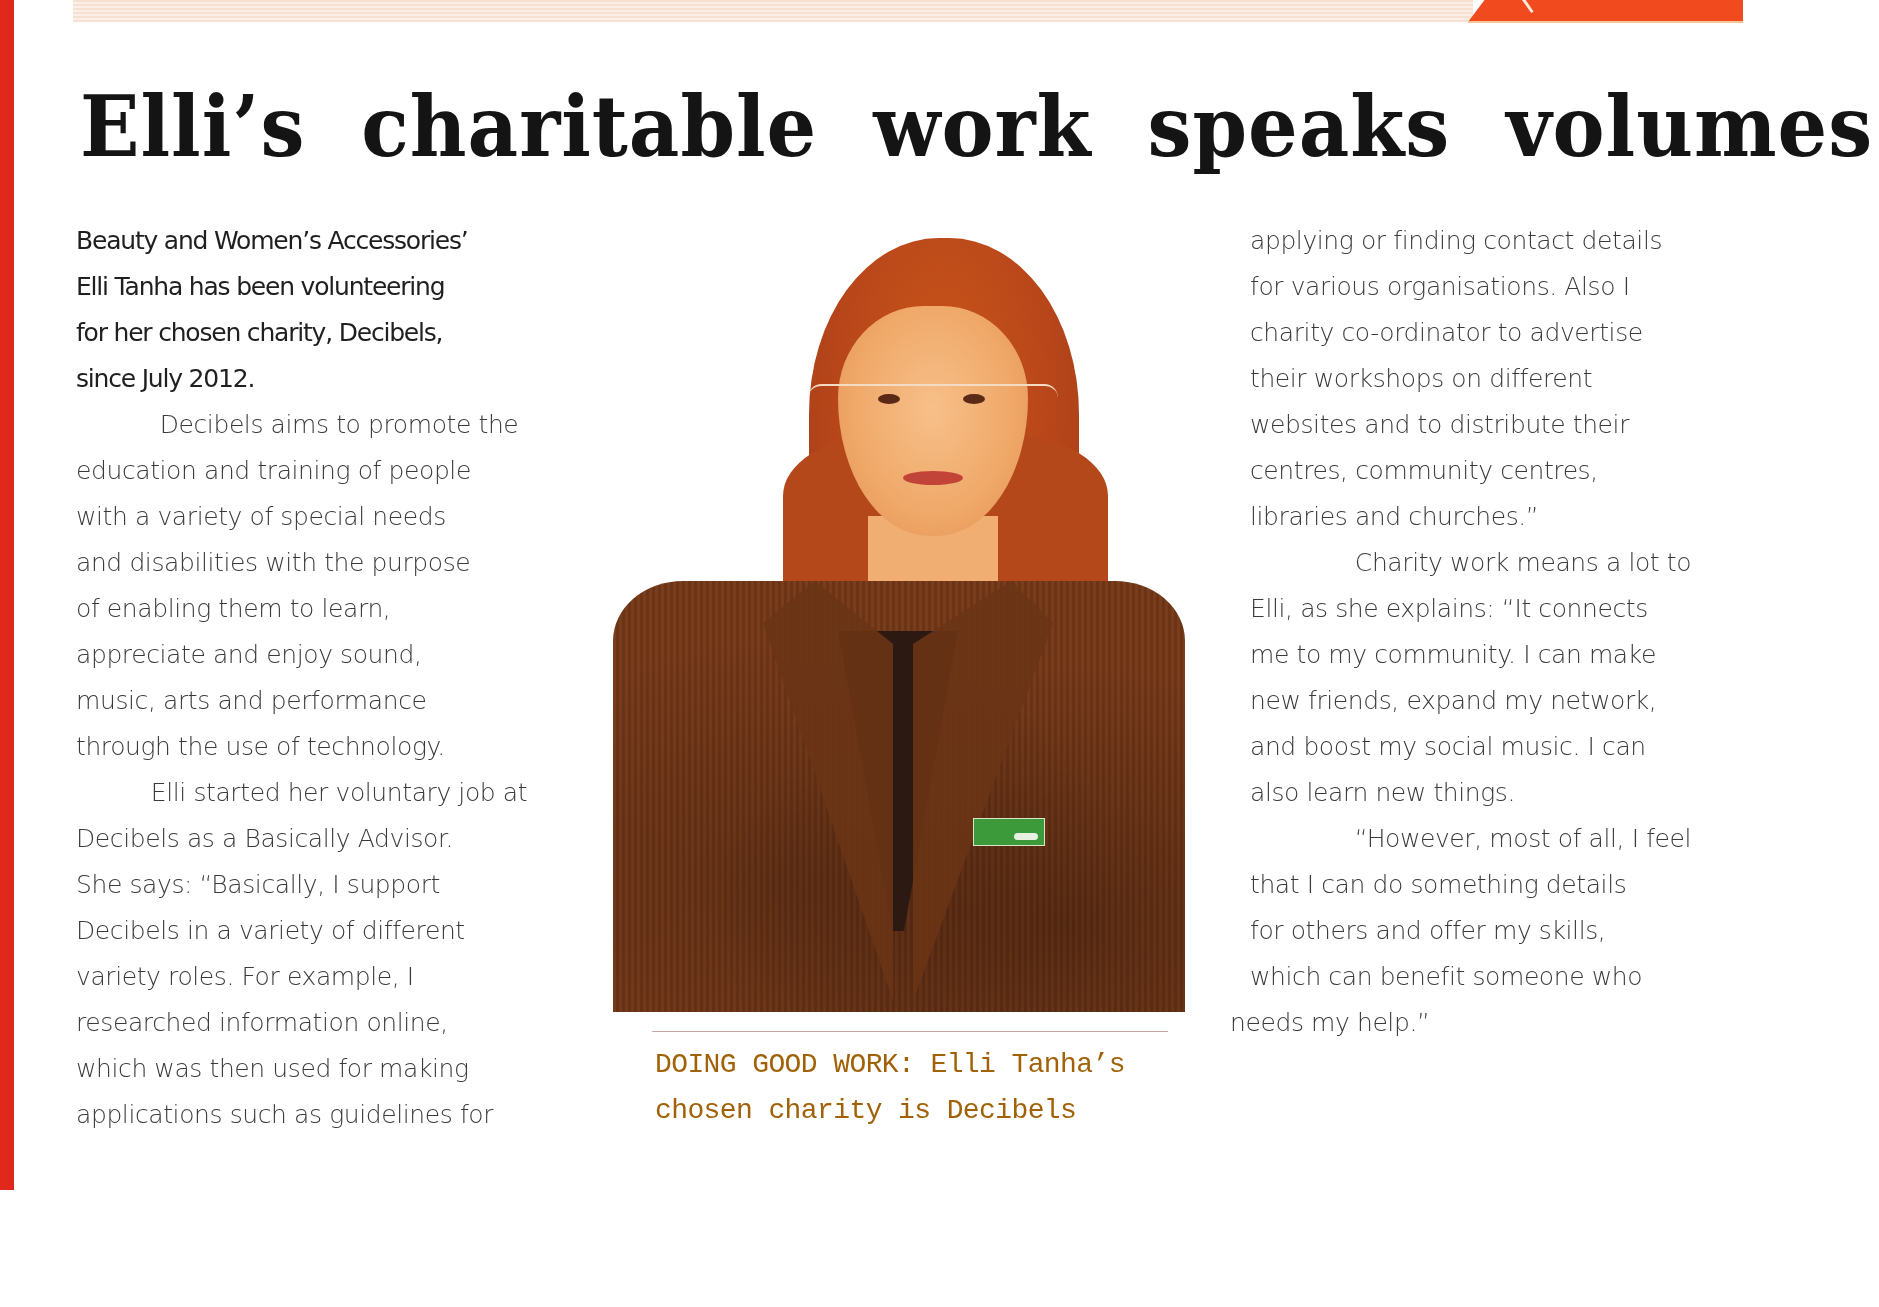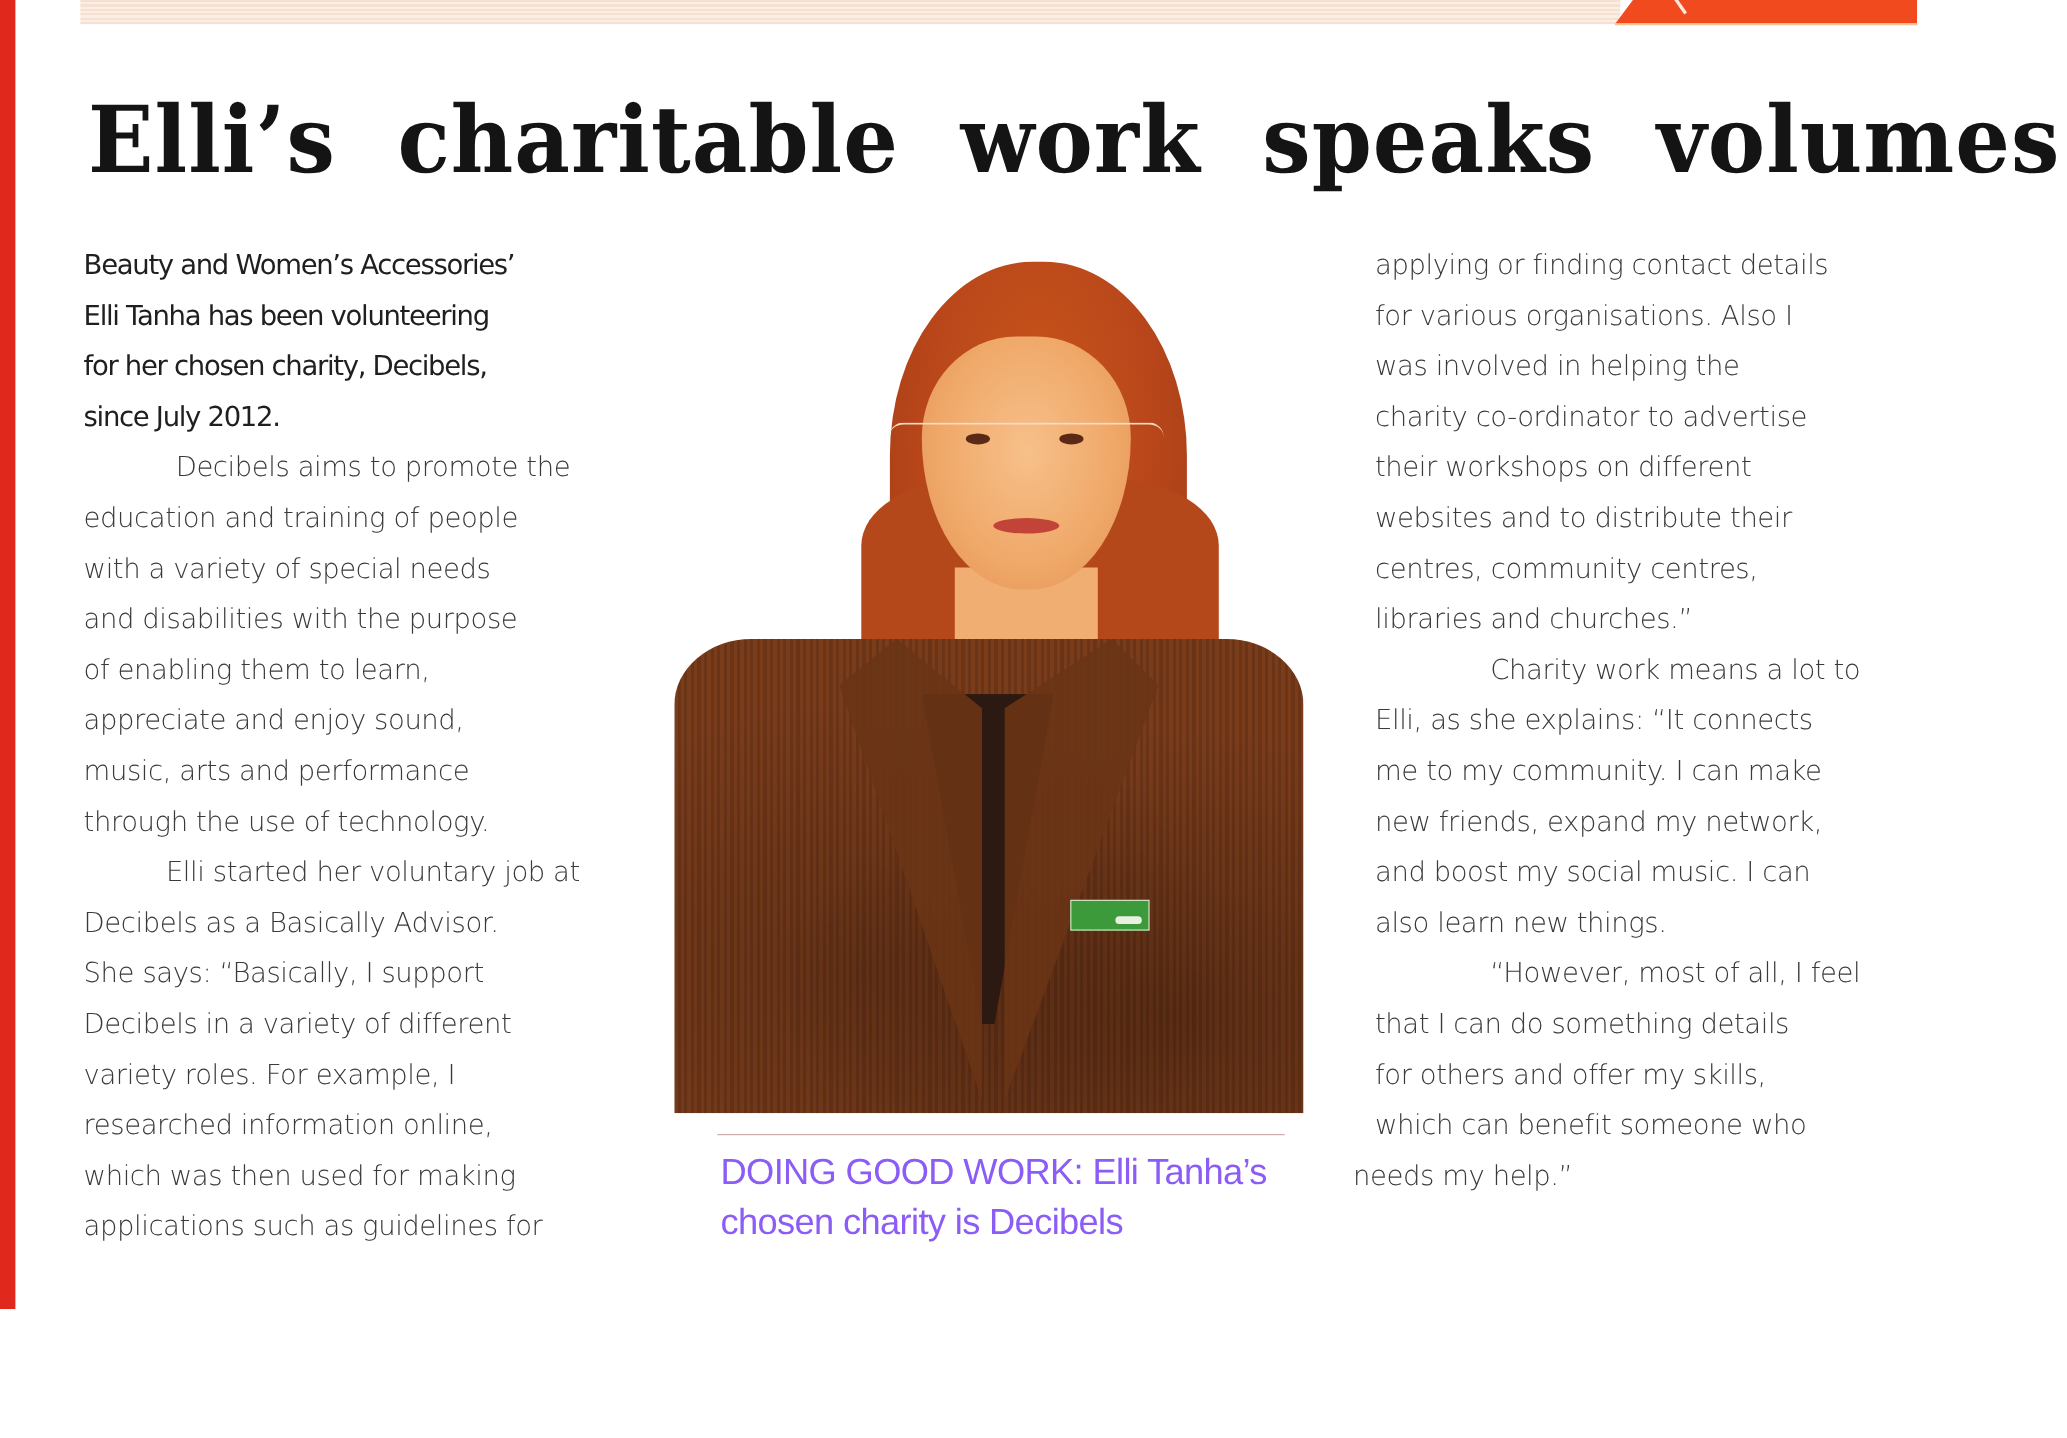--- a/index.html
+++ b/index.html
@@ -56,22 +56,22 @@
   .top-inner { position: absolute; left: 225px; top: 395px; width: 120px; height: 300px; background: #2c1a12;
     clip-path: polygon(0 0, 100% 0, 55% 100%, 45% 100%); }
   .lapel-l { position: absolute; left: 150px; top: 345px; width: 130px; height: 420px; background: #6a3416;
     clip-path: polygon(40% 0, 100% 15%, 100% 100%, 0 10%); opacity: 0.9; }
   .lapel-r { position: absolute; left: 300px; top: 345px; width: 140px; height: 420px; background: #6a3416;
     clip-path: polygon(70% 0, 100% 10%, 0 100%, 0 15%); opacity: 0.9; }
   .badge { position: absolute; left: 360px; top: 582px; width: 70px; height: 26px; background: #3c9a3a; border: 1px solid #d9e7c9; }
   .badge::after { content: ""; position: absolute; right: 6px; bottom: 5px; width: 24px; height: 7px; background: #e8f0e0; border-radius: 4px; }
 
   .caption-rule { position: absolute; left: 652px; top: 1031px; width: 516px; height: 1px; background: #c9a7a2; }
-  .caption { position: absolute; left: 655px; top: 1042px; width: 520px; font-family: Liberation Sans, sans-serif;
-    font-size: 33px; line-height: 46px; color: #8b5cf6; letter-spacing: -0.6px; }
+  .caption { position: absolute; left: 655px; top: 1042px; width: 520px; font-family: Liberation Mono, monospace;
+    font-size: 28px; line-height: 46px; color: #a16207; letter-spacing: -0.6px; }
   .caption .cap-strong { font-weight: 500; }
 </style>
 </head>
 <body>
 
 <div class="left-bar"></div>
 <div class="top-strip"></div>
 <div class="top-accent"></div>
 <div class="top-accent-line"></div>
 <div class="top-accent-underline"></div>
@@ -119,21 +119,20 @@
 
 <div class="caption-rule"></div>
 <div class="caption">
   <div><span class="cap-strong">DOING GOOD WORK:</span><span> Elli Tanha’s</span></div>
   <div>chosen charity is Decibels</div>
 </div>
 
 <div class="col col-right">
   <span class="line">applying or finding contact details</span>
   <span class="line">for various organisations. Also I</span>
-  <span class="line">was involved in helping the</span>
   <span class="line">charity co-ordinator to advertise</span>
   <span class="line">their workshops on different</span>
   <span class="line">websites and to distribute their</span>
   <span class="line">centres, community centres,</span>
   <span class="line">libraries and churches.”</span>
   <span class="line indent">Charity work means a lot to</span>
   <span class="line">Elli, as she explains: “It connects</span>
   <span class="line">me to my community. I can make</span>
   <span class="line">new friends, expand my network,</span>
   <span class="line">and boost my social music. I can</span>

